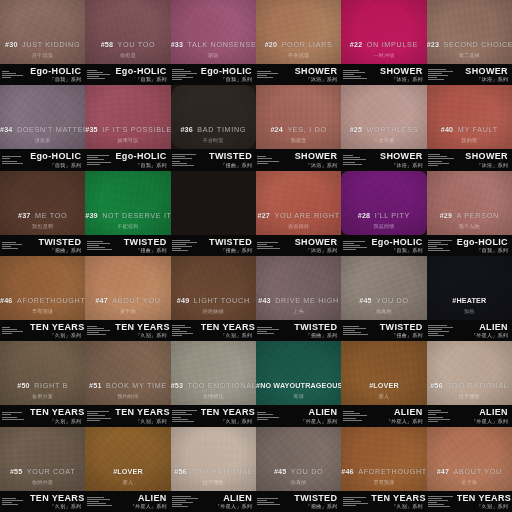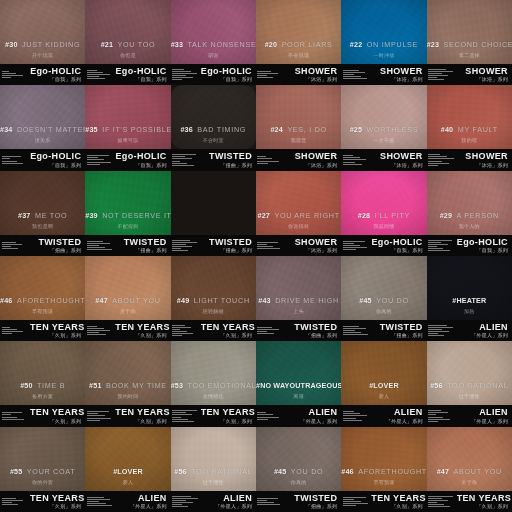--- a/index.html
+++ b/index.html
@@ -152,21 +152,21 @@
         <div class="brandbox">
           <span class="brand">Ego-HOLIC</span>
           <span class="brand-cn">「自我」系列</span>
         </div>
       </div>
     </div>
     <div class="cell">
       <div class="swatch" style="background: rgb(125, 81, 87); --c: #7d5157;">
         <div class="tex" style="background-position: 37% 53%, 19% 71%, 61% 29%, 43% 13%, 0px 0px, 0px 0px; transform: rotate(47deg) scale(1.35);"></div>
         <div class="vig"></div>
-        <div class="shade-name"><span class="num">#21</span> <span class="en">YOU TOO</span></div>
+        <div class="shade-name"><span class="num">#58</span> <span class="en">YOU TOO</span></div>
         <div class="shade-cn">你也是</div>
       </div>
       <div class="bar">
         <div class="micro">
           <i style="width: 35%;"></i>
           <i style="width: 58%;"></i>
           <i style="width: 81%;"></i>
           <i style="width: 42%;"></i>
           <i style="width: 65%;"></i>
         </div>
@@ -212,21 +212,21 @@
           <i style="width: 33%;"></i>
           <i style="width: 56%;"></i>
         </div>
         <div class="brandbox">
           <span class="brand">SHOWER</span>
           <span class="brand-cn">「沐浴」系列</span>
         </div>
       </div>
     </div>
     <div class="cell">
-      <div class="swatch" style="background: #0369a1; --c: #a5795c;">
+      <div class="swatch" style="background: #be185d; --c: #a5795c;">
         <div class="tex" style="background-position: 48% 12%, 76% 84%, 44% 16%, 72% 52%, 0px 0px, 0px 0px; transform: rotate(188deg) scale(1.35);"></div>
         <div class="vig"></div>
         <div class="shade-name"><span class="num">#22</span> <span class="en">ON IMPULSE</span></div>
         <div class="shade-cn">一时冲动</div>
       </div>
       <div class="bar">
         <div class="micro">
           <i style="width: 56%;"></i>
           <i style="width: 79%;"></i>
           <i style="width: 40%;"></i>
@@ -458,21 +458,21 @@
           <i style="width: 55%;"></i>
           <i style="width: 78%;"></i>
         </div>
         <div class="brandbox">
           <span class="brand">SHOWER</span>
           <span class="brand-cn">「沐浴」系列</span>
         </div>
       </div>
     </div>
     <div class="cell">
-      <div class="swatch" style="background: #ec4899; --c: #7f7977;">
+      <div class="swatch" style="background: #701a75; border-radius: 8px; --c: #7f7977;">
         <div class="tex" style="background-position: 92% 48%, 4% 36%, 76% 64%, 88% 8%, 0px 0px, 0px 0px; transform: rotate(32deg) scale(1.35);"></div>
         <div class="vig"></div>
         <div class="shade-name"><span class="num">#28</span> <span class="en">I'LL PITY</span></div>
         <div class="shade-cn">我就同情</div>
       </div>
       <div class="bar">
         <div class="micro">
           <i style="width: 78%;"></i>
           <i style="width: 39%;"></i>
           <i style="width: 62%;"></i>
@@ -630,21 +630,21 @@
         <div class="brandbox">
           <span class="brand">ALIEN</span>
           <span class="brand-cn">「外星人」系列</span>
         </div>
       </div>
     </div>
     <div class="cell">
       <div class="swatch" style="background: rgb(111, 93, 73); --c: #6f5d49;">
         <div class="tex" style="background-position: 88% 72%, 56% 4%, 64% 96%, 32% 12%, 0px 0px, 0px 0px; transform: rotate(48deg) scale(1.35);"></div>
         <div class="vig"></div>
-        <div class="shade-name"><span class="num">#50</span> <span class="en">TIME B</span></div>
+        <div class="shade-name"><span class="num">#50</span> <span class="en">RIGHT B</span></div>
         <div class="shade-cn">备用方案</div>
       </div>
       <div class="bar">
         <div class="micro">
           <i style="width: 72%;"></i>
           <i style="width: 33%;"></i>
           <i style="width: 56%;"></i>
           <i style="width: 79%;"></i>
         </div>
         <div class="brandbox">

